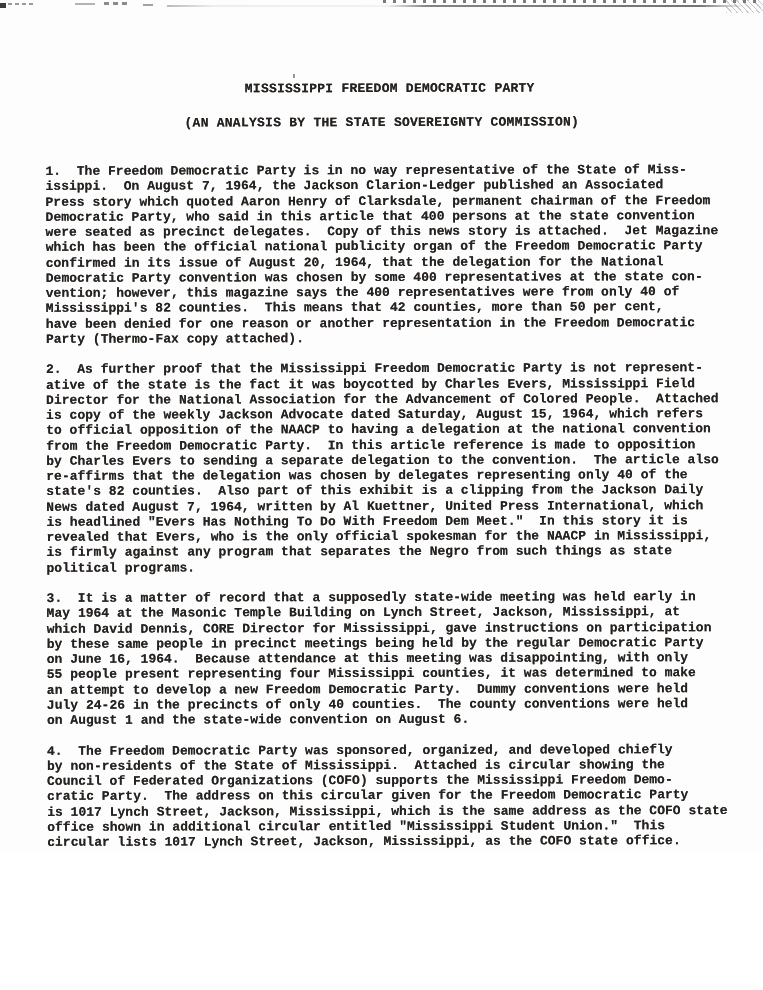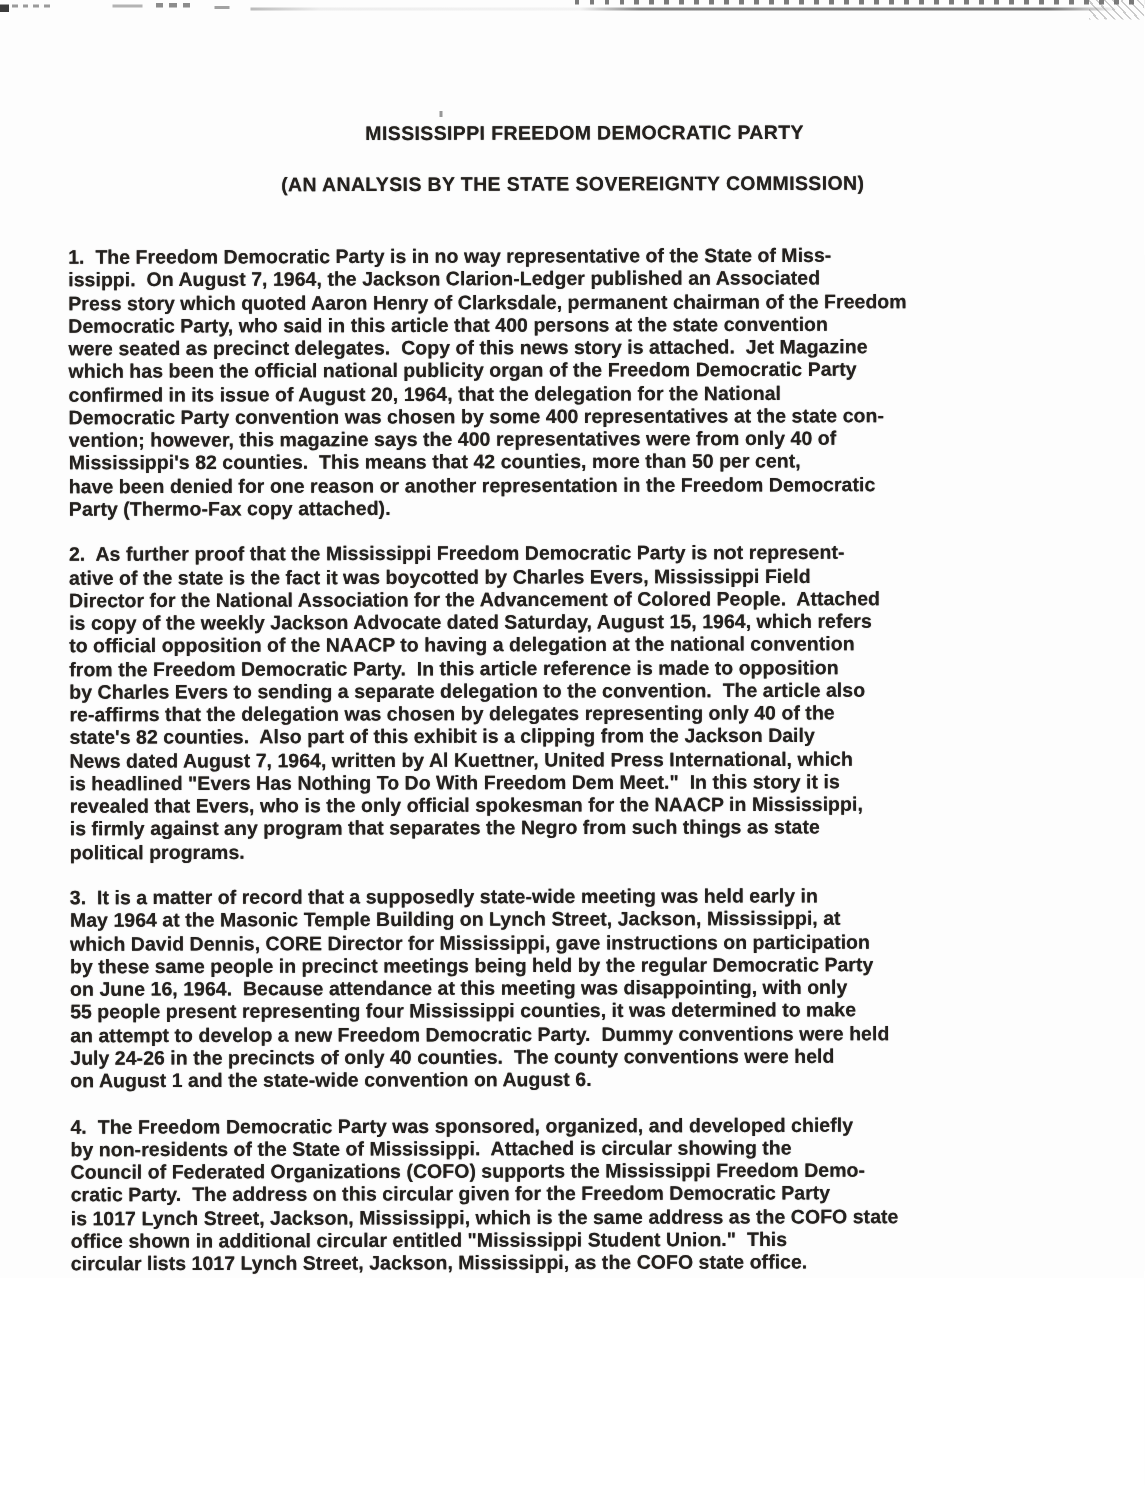--- a/index.html
+++ b/index.html
@@ -6,21 +6,21 @@
     margin: 0;
     padding: 0;
     background: #ffffff;
   }
   .page {
     position: relative;
     width: 763px;
     height: 852px;
     background: #fdfdfd;
     overflow: hidden;
-    font-family: Liberation Sans, sans-serif;
+    font-family: Liberation Mono, monospace;
     font-weight: 700;
     color: #25221f;
   }
   .content {
     position: absolute;
     top: 0; left: 0;
     width: 763px;
     transform: rotate(-0.15deg);
     transform-origin: 50% 0;
   }

